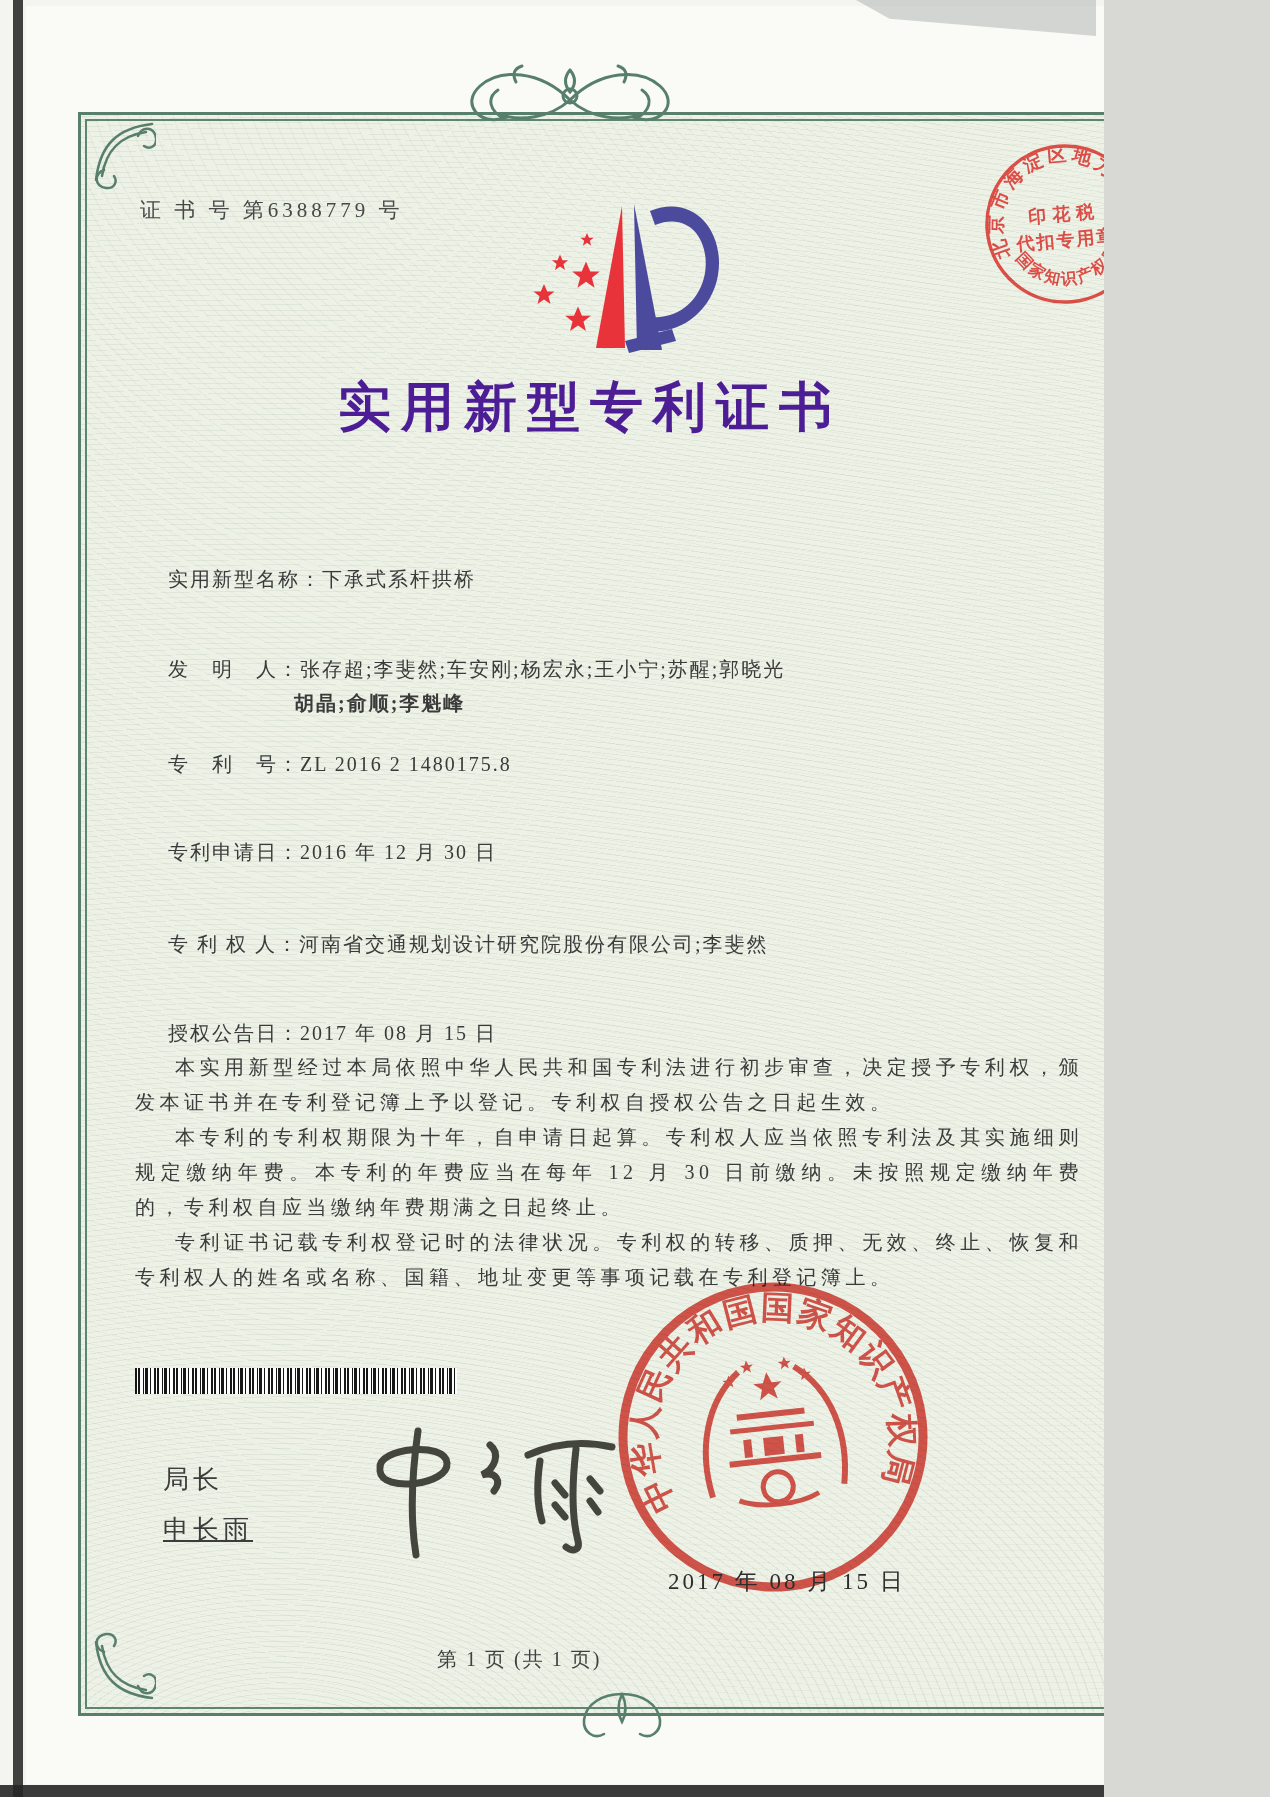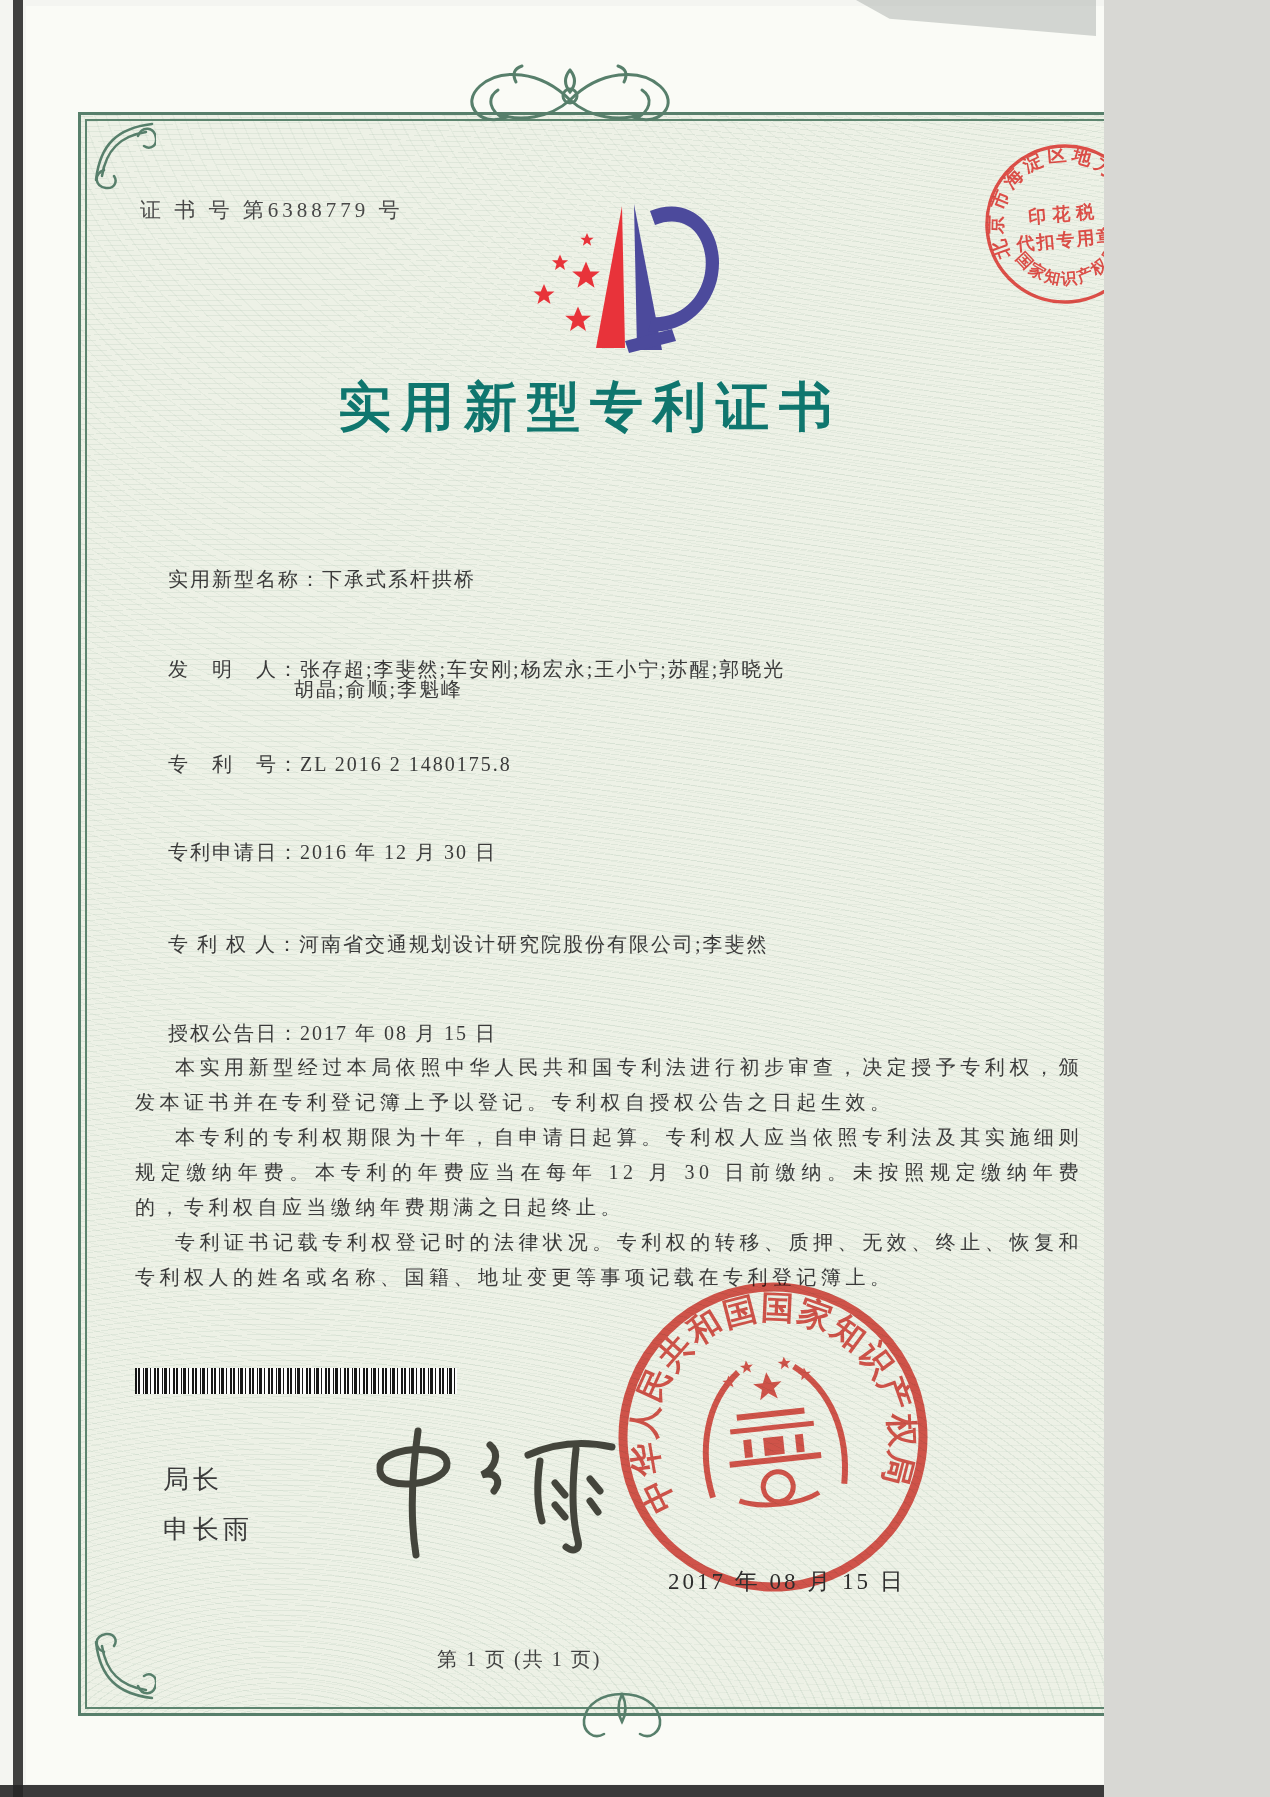--- a/index.html
+++ b/index.html
@@ -22,30 +22,30 @@
   .corner{position:absolute;width:70px;height:70px;}
   .corner.tl{left:86px;top:120px;}
   .corner.tr{left:1116px;top:120px;transform:scaleX(-1);}
   .corner.bl{left:86px;top:1632px;transform:scaleY(-1);}
   .corner.br{left:1116px;top:1632px;transform:scale(-1,-1);}
   .ornament-top{position:absolute;left:420px;top:58px;width:300px;height:84px;}
   .ornament-bottom{position:absolute;left:558px;top:1686px;width:128px;height:64px;}
   
   .cert-no{position:absolute;left:140px;top:196px;font-size:21px;letter-spacing:4px;color:#474747;white-space:pre;}
   .title{position:absolute;left:338px;top:372px;font-size:53px;font-weight:700;letter-spacing:10px;
-         color:#0f766e;white-space:nowrap;}
+         color:#4c1d95;white-space:nowrap;}
   .fline{position:absolute;font-size:20px;letter-spacing:2px;color:#3a3a3a;white-space:pre;}
   .paras{position:absolute;left:135px;top:1050px;width:948px;font-size:20px;letter-spacing:4.5px;
          line-height:35px;text-align:justify;color:#3b3b3b;}
   .paras p{margin:0;text-indent:2em;}
   .barcode{position:absolute;left:135px;top:1368px;width:322px;height:26px;
     background:repeating-linear-gradient(90deg,#161616 0 2px,#fdfdfd 2px 3px,#161616 3px 5px,#fdfdfd 5px 8px,
      #161616 8px 9px,#fdfdfd 9px 10px,#161616 10px 13px,#fdfdfd 13px 15px,#161616 15px 16px,#fdfdfd 16px 19px);}
   .sig-title{position:absolute;left:163px;top:1462px;font-size:26px;letter-spacing:4px;color:#3c3c3c;}
-  .sig-name{position:absolute;left:163px;top:1512px;font-size:26px;letter-spacing:4px;color:#3c3c3c;}
+  .sig-name{position:absolute;left:163px;top:1512px;font-size:26px;letter-spacing:4px;color:#3c3c3c;text-decoration:underline;}
   .signature{position:absolute;left:350px;top:1413px;width:270px;height:160px;}
   .stamp,.seal{mix-blend-mode:multiply;}
   .stamp{position:absolute;left:975px;top:134px;width:180px;height:180px;}
   .seal{position:absolute;left:615px;top:1279px;width:316px;height:316px;}
   .seal-date{position:absolute;left:668px;top:1566px;font-size:23px;letter-spacing:3px;color:#2d2d2d;
              white-space:pre;z-index:5;}
   .footer{position:absolute;left:437px;top:1646px;font-size:20px;letter-spacing:2px;color:#404040;white-space:pre;}
   .logo{position:absolute;left:500px;top:163px;width:230px;height:192px;}
   svg text{font-family:"Liberation Serif","DejaVu Serif",serif;}
 </style>
@@ -149,21 +149,21 @@
   </svg>
 
   <div class="title">实用新型专利证书</div>
 
   <div class="fline" style="left:140px;top:543px;">
     <span>实用新型名称：</span><span>下承式系杆拱桥</span>
   </div>
   <div class="fline" style="left:140px;top:633px;">
     <span>发　明　人：</span><span>张存超;李斐然;车安刚;杨宏永;王小宁;苏醒;郭晓光</span>
   </div>
-  <div class="fline" style="left:266px;top:653px;">
+  <div class="fline" style="left:266px;top:667px;font-weight:bold;">
     <span>胡晶;俞顺;李魁峰</span>
   </div>
   <div class="fline" style="left:140px;top:728px;">
     <span>专　利　号：</span><span>ZL 2016 2 1480175.8</span>
   </div>
   <div class="fline" style="left:140px;top:816px;">
     <span>专利申请日：</span><span>2016 年 12 月 30 日</span>
   </div>
   <div class="fline" style="left:140px;top:908px;">
     <span>专 利 权 人：</span><span>河南省交通规划设计研究院股份有限公司;李斐然</span>

